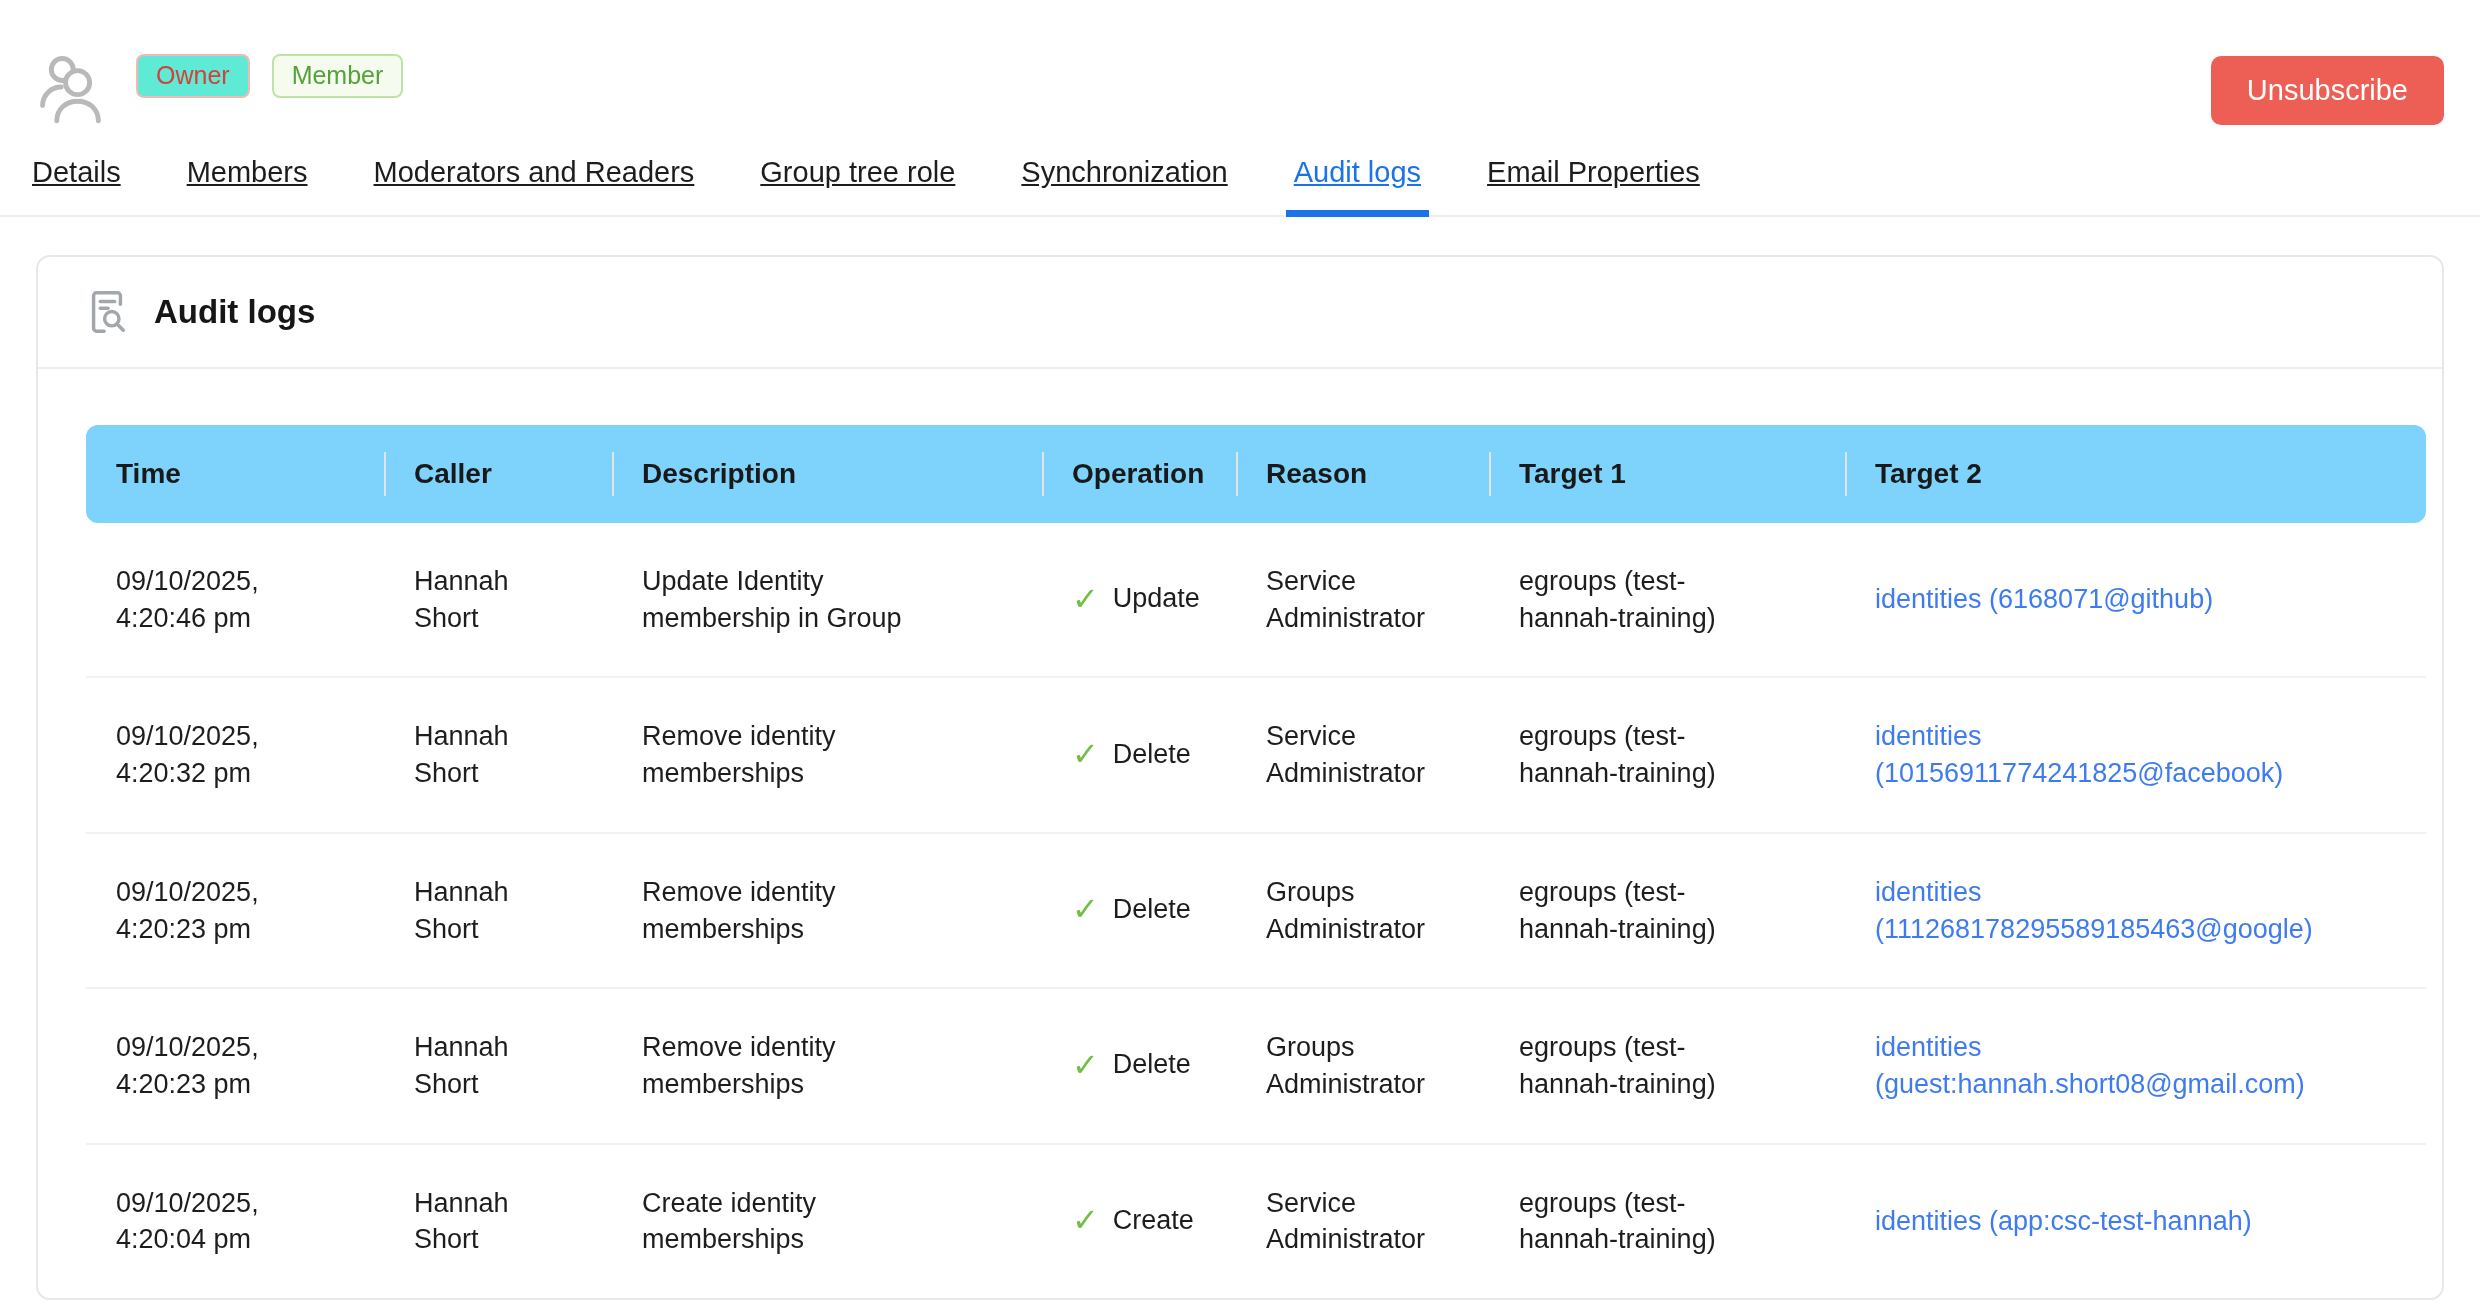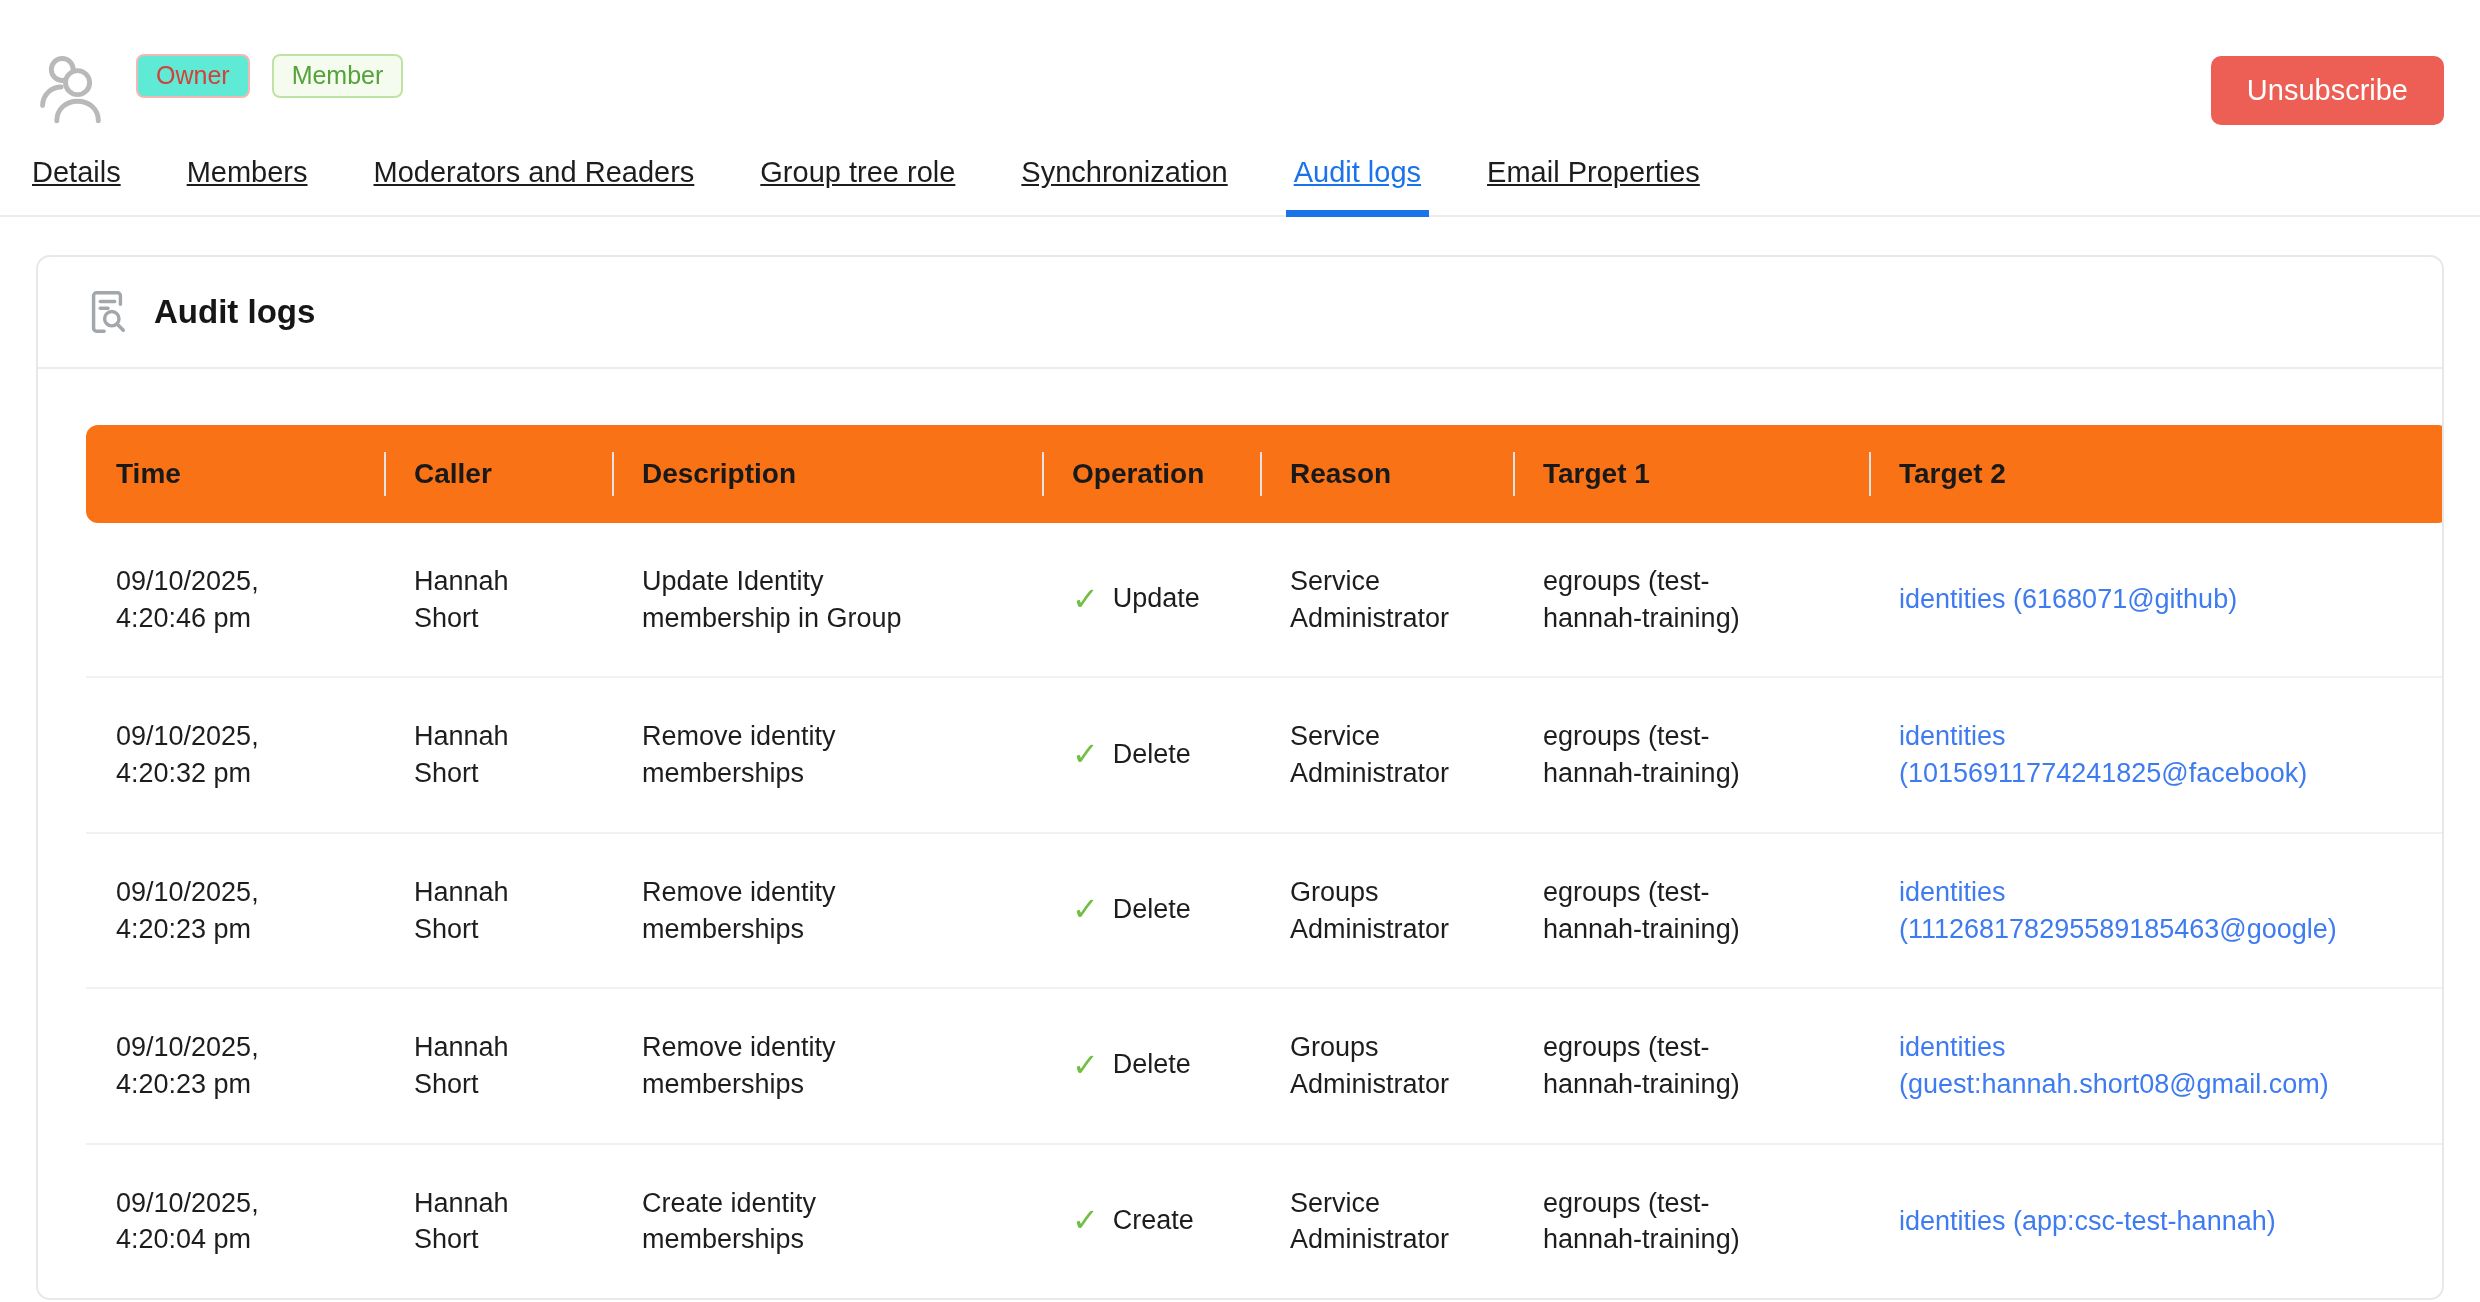--- a/index.html
+++ b/index.html
@@ -37,25 +37,25 @@
 
   
   .card{ margin:38px 36px 0; border:2px solid #e8e8ea; border-radius:14px; overflow:hidden; }
   .card-header{ display:flex; align-items:center; gap:24px; padding:30px 46px; border-bottom:2px solid #ededed; }
   .audit-icon svg{ width:46px; height:50px; display:block; }
   .card-title{ margin:0; font-size:33px; font-weight:700; color:#161616; }
   .card-body{ padding:56px 48px 0; }
 
   
   table.audit-table{ border-collapse:separate; border-spacing:0; table-layout:fixed; width:2322px; }
-  .col-0{ width:298px; } .col-1{ width:228px; } .col-2{ width:430px; } .col-3{ width:218px; }
+  .col-0{ width:298px; } .col-1{ width:228px; } .col-2{ width:430px; } .col-3{ width:194px; }
   .col-4{ width:253px; } .col-5{ width:356px; } .col-6{ width:581px; }
 
   thead th{
-    background:#f97316; font-size:28px; font-weight:700; color:#191919;
+    background:#7dd3fc; font-size:28px; font-weight:700; color:#191919;
     text-align:left; padding:33px 20px 33px 30px; position:relative; white-space:nowrap;
   }
   thead th:first-child{ border-radius:12px 0 0 12px; }
   thead th:last-child{ border-radius:0 12px 12px 0; }
   thead th + th::before{
     content:""; position:absolute; left:0; top:27px; bottom:27px; width:2px; background:#e3e3e6;
   }
 
   tbody td{
     padding:40px 20px 40px 30px; font-size:27px; line-height:1.36; color:#1d1d1f;

